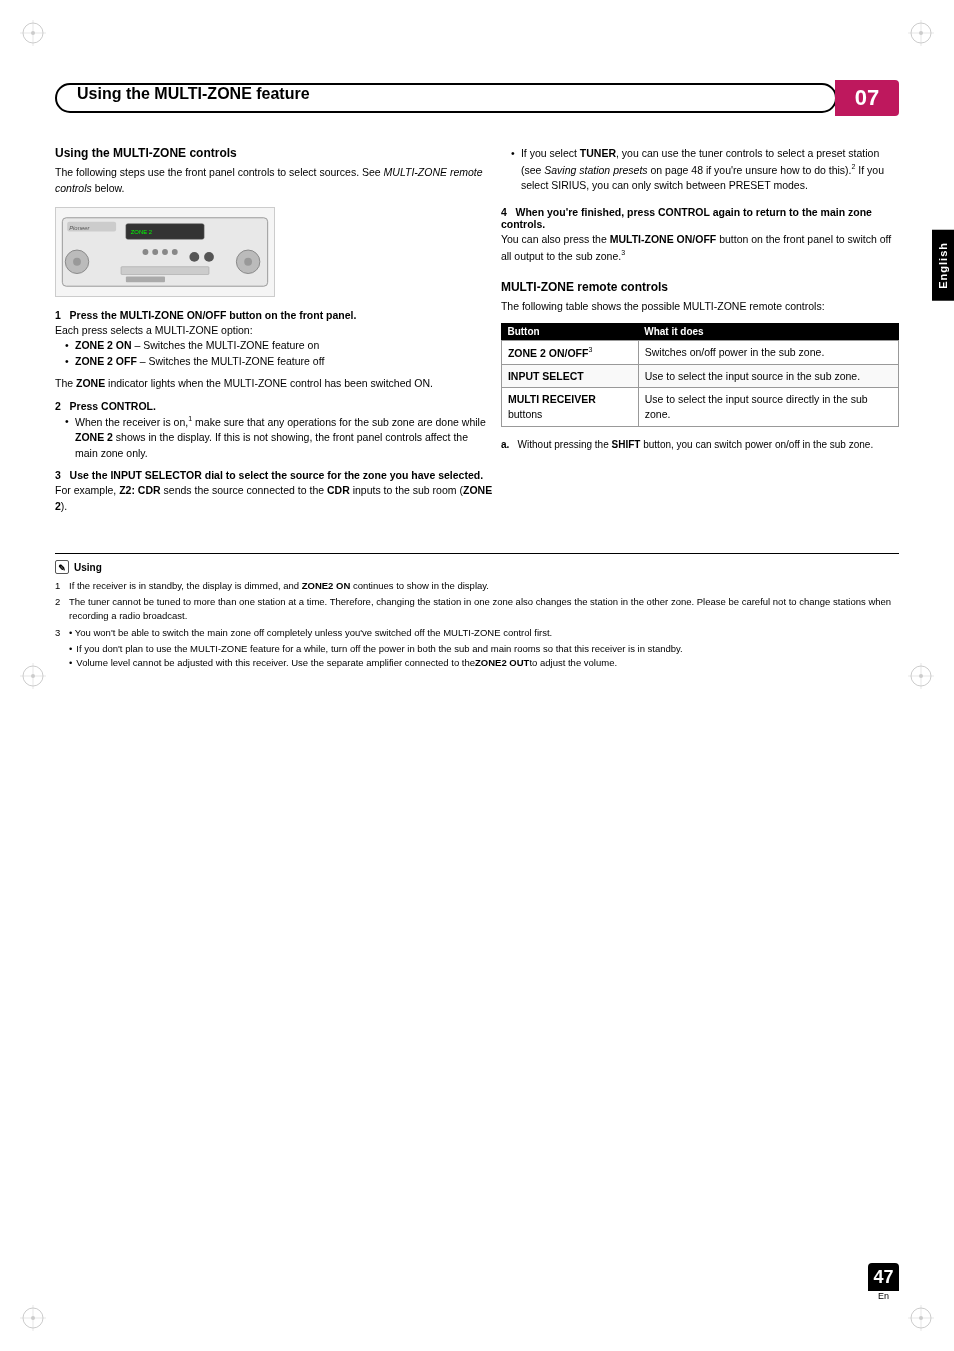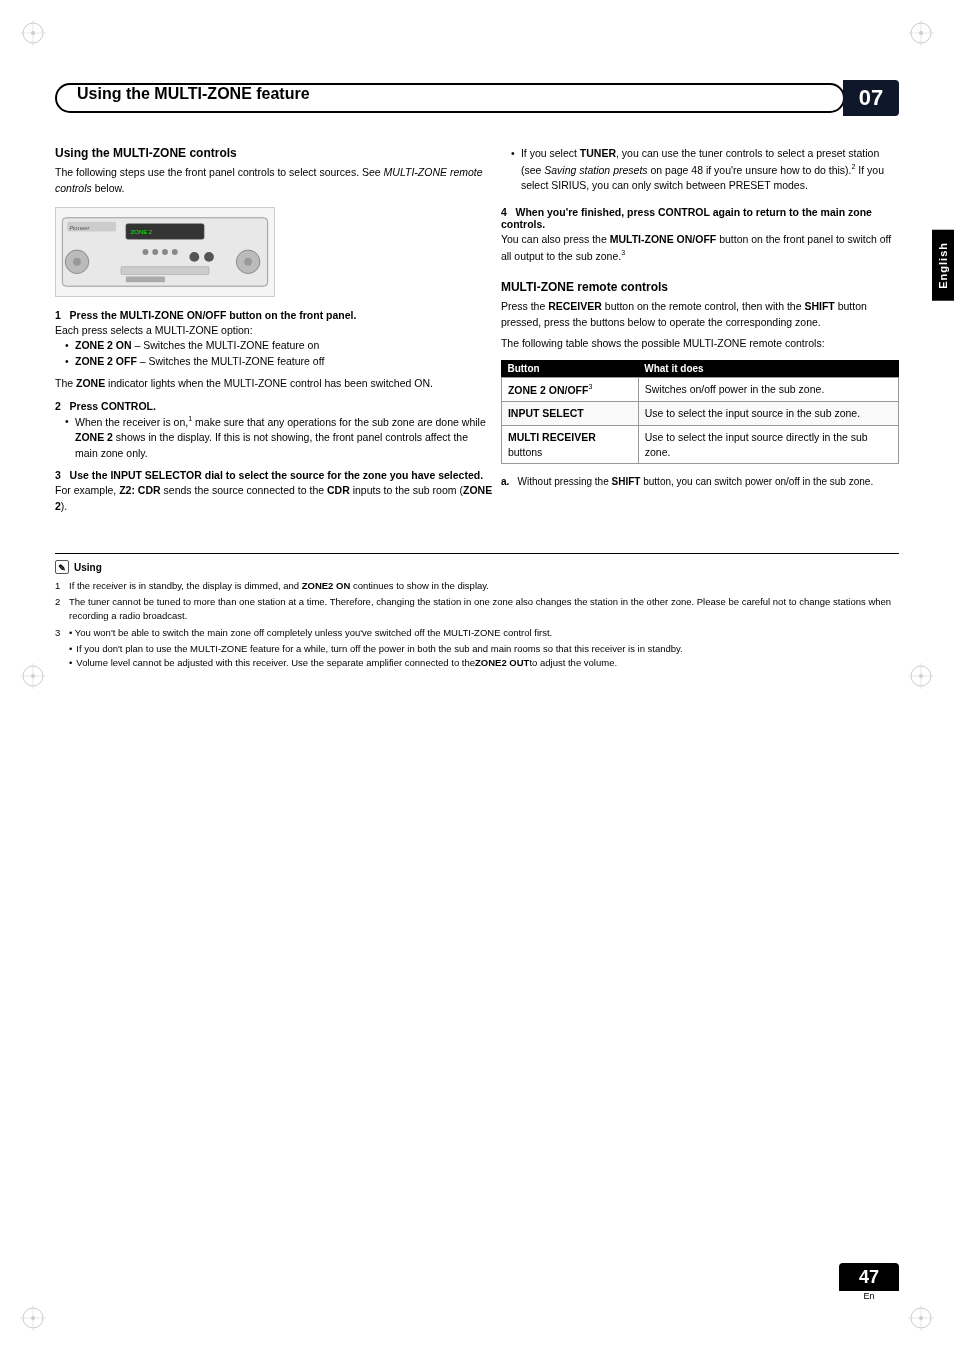--- a/index.html
+++ b/index.html
@@ -44,23 +44,23 @@
     .chapter-title-box {
       background: #fff;
       border: 2px solid #000;
       border-radius: 20px;
       padding: 0 20px 8px 20px;
       font-size: 16px;
       font-weight: bold;
       flex: 1;
     }
     .chapter-number-box {
-      background: #0f172a;
+      background: #be185d;
       color: #fff;
-      width: 56px;
+      width: 64px;
       height: 36px;
       display: flex;
       align-items: center;
       justify-content: center;
       font-size: 22px;
       font-weight: bold;
       margin-left: -2px;
       border-radius: 0 4px 4px 0;
     }
 
@@ -201,21 +201,21 @@
     
     .page-number-section {
       position: absolute;
       bottom: 50px;
       right: 55px;
       text-align: right;
     }
     .page-number-box {
       background: #000;
       color: #fff;
-      width: 60px;
+      width: 31px;
       height: 28px;
       display: flex;
       align-items: center;
       justify-content: center;
       font-size: 18px;
       font-weight: bold;
       border-radius: 4px 4px 0 0;
     }
     .page-en-label {
       text-align: center;
@@ -381,21 +381,20 @@
       <ul class="bullet-list" style="margin-top:0; margin-bottom:12px;">
         <li>If you select <span class="bold">TUNER</span>, you can use the tuner controls to select a preset station (see <span class="italic">Saving station presets</span> on page 48 if you're unsure how to do this).<sup>2</sup> If you select SIRIUS, you can only switch between PRESET modes.</li>
       </ul>
 
       <div class="step" style="margin-bottom:16px;">
         <div class="step-label"><span class="bold">4&nbsp;&nbsp;&nbsp;When you're finished, press CONTROL again to return to the main zone controls.</span></div>
         <div class="step-body">You can also press the <span class="bold">MULTI-ZONE ON/OFF</span> button on the front panel to switch off all output to the sub zone.<sup>3</sup></div>
       </div>
 
       <div class="section-title">MULTI-ZONE remote controls</div>
-      <div class="body-text">Press the <span class="bold">RECEIVER</span> button on the remote control, then with the <span class="bold">SHIFT</span> button pressed, press the buttons below to operate the corresponding zone.</div>
       <div class="body-text">The following table shows the possible MULTI-ZONE remote controls:</div>
 
       <table class="controls-table">
         <thead>
           <tr>
             <th>Button</th>
             <th>What it does</th>
           </tr>
         </thead>
         <tbody>

